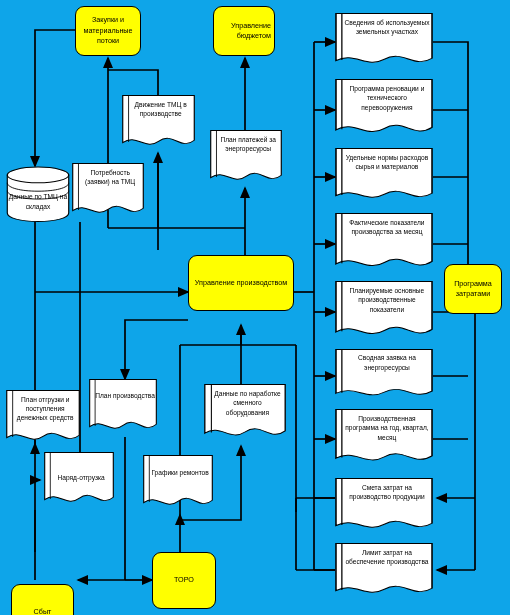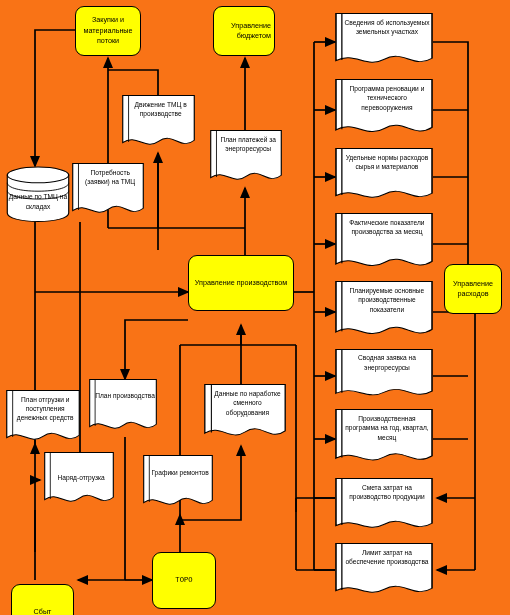--- a/index.html
+++ b/index.html
@@ -1,19 +1,19 @@
 <!DOCTYPE html>
 <html><head>
 <meta charset="utf-8">
 <style>
   html,body{margin:0;padding:0;background:#fff;}
   #canvas{
     position:relative;
     width:510px;height:615px;
-    background:#f97316;
+    background:#0ea5e9;
     font-family:"Liberation Sans", sans-serif;
     overflow:hidden;
   }
   #svg-layer{position:absolute;left:0;top:0;width:510px;height:615px;}
 
   
   .proc{
     position:absolute;
     background:#ffff00;
     border:1.5px solid #000;
@@ -145,28 +145,28 @@
 
   <div class="proc" style="left:213px;top:6px;width:62px;height:50px;text-align:right;">
     <span>Управление бюджетом</span>
   </div>
 
   <div class="proc" style="left:188px;top:255px;width:106px;height:56px;">
     <span>Управление производством</span>
   </div>
 
   <div class="proc" style="left:444px;top:264px;width:58px;height:50px;">
-    <span>Управление расходов</span>
+    <span>Программа затратами</span>
   </div>
 
   <div class="proc" style="left:11px;top:584px;width:63px;height:57px;">
     <span>Сбыт</span>
   </div>
 
-  <div class="proc" style="left:152px;top:552px;width:64px;height:57px;font-family:Liberation Mono, monospace;">
+  <div class="proc" style="left:152px;top:552px;width:64px;height:57px;">
     <span>ТОРО</span>
   </div>
 
   <div class="doc" style="left:122px;top:95px;width:73px;height:58px;">
     <svg class="docsvg" viewBox="0 0 100 100" preserveAspectRatio="none">
       <path d="M1,1 L99,1 L99,78 C80,97 70,62 50,80 C32,96 20,66 1,82 Z" fill="#fff" stroke="#000" stroke-width="1.6"></path>
       <line x1="9" y1="1" x2="9" y2="81" stroke="#000" stroke-width="1.3"></line>
     </svg>
     <div class="txt">Движение ТМЦ в производстве</div>
   </div>

